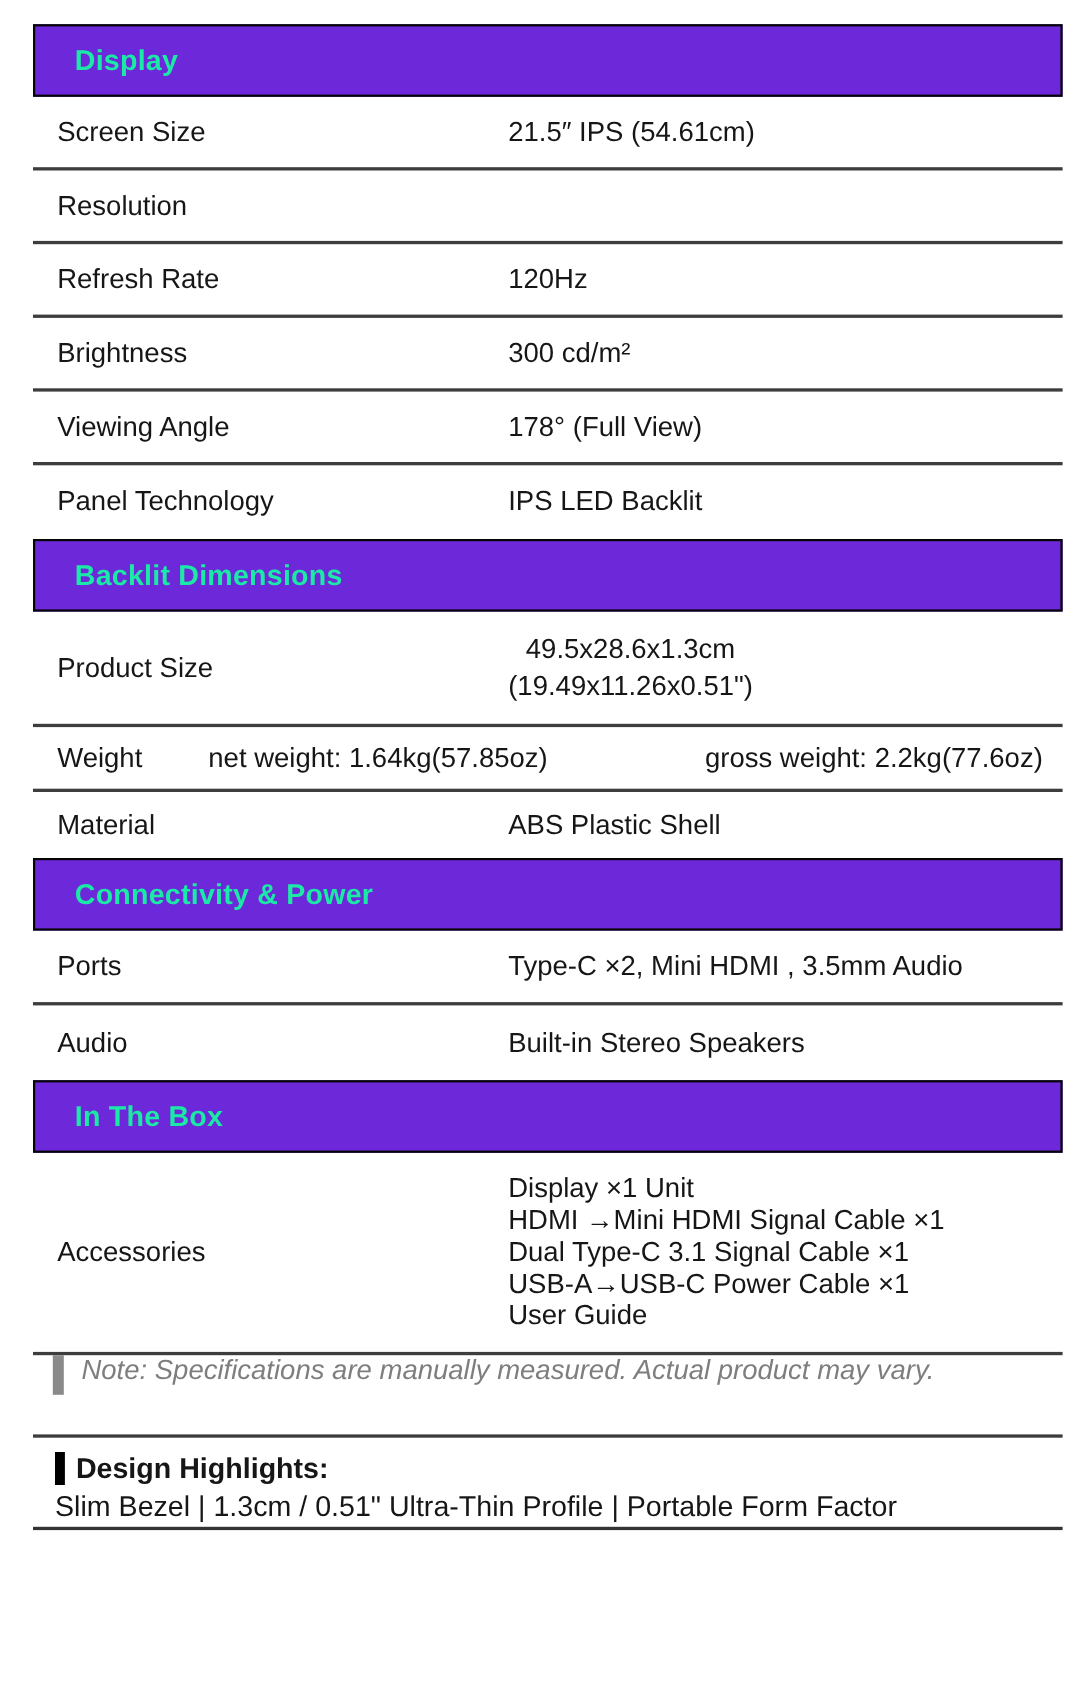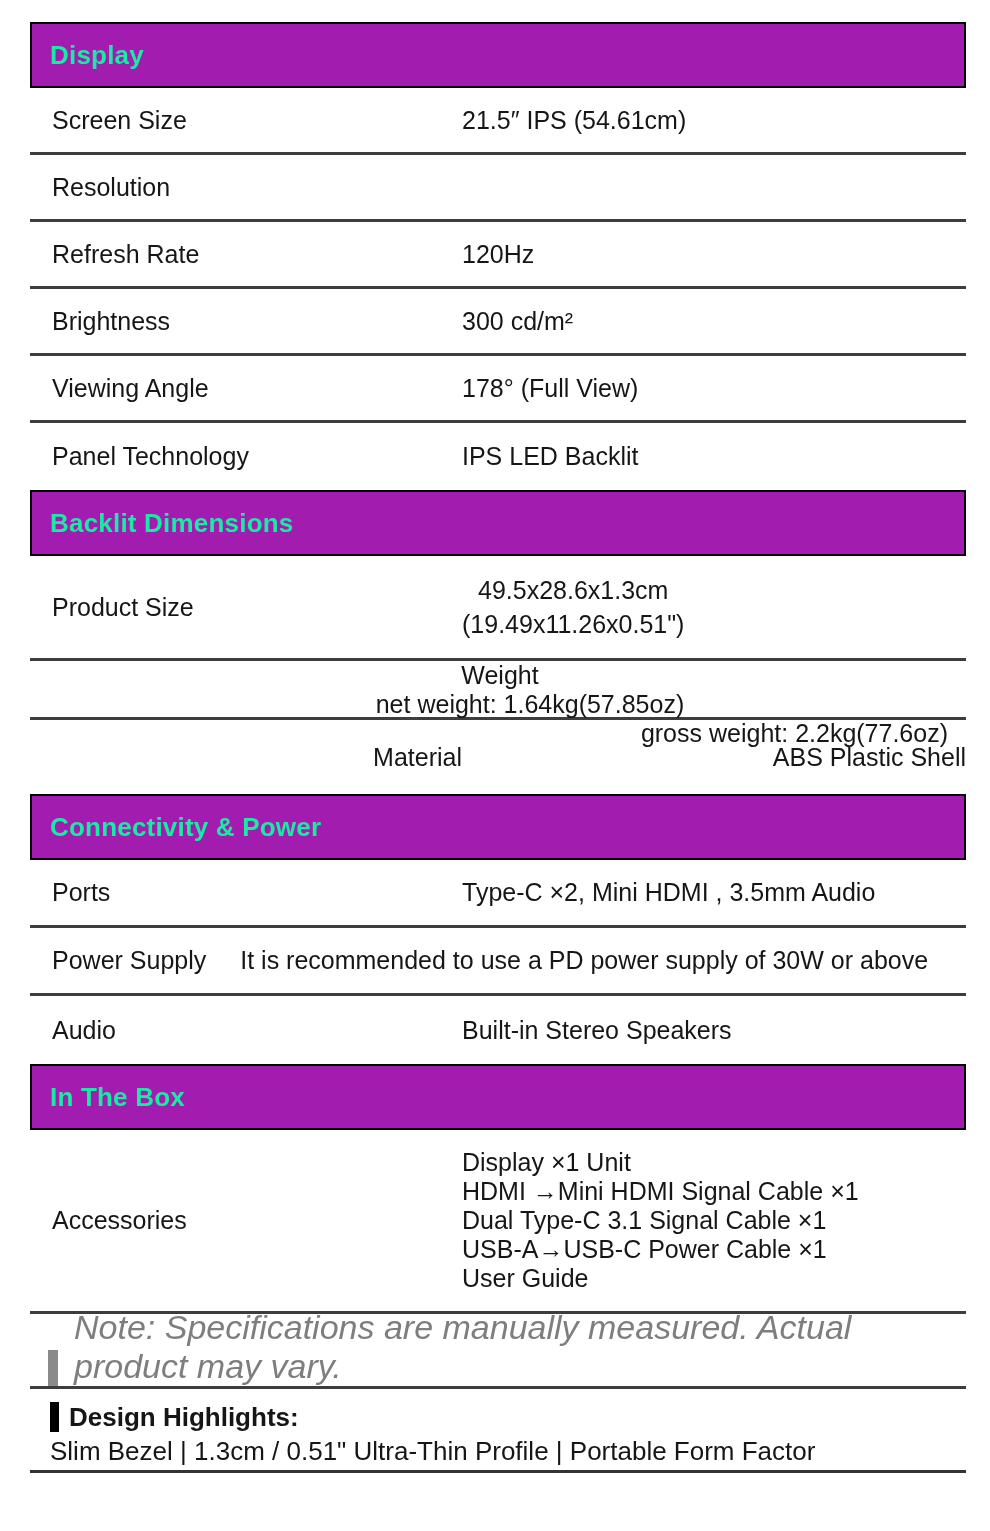--- a/index.html
+++ b/index.html
@@ -8,25 +8,25 @@
     background: #ffffff;
     font-family: "Liberation Sans", "DejaVu Sans", sans-serif;
     color: #161616;
     overflow: hidden;
   }
   .page { padding: 22px 24px 0 30px; width: 990px; }
 
   
   .bar {
     height: 66px;
-    background: #a21caf;
+    background: #6d28d9;
     border: 2px solid #050505;
     display: flex;
     align-items: center;
-    padding-left: 18px;
+    padding-left: 36px;
   }
   .bar-title {
     font-size: 26px;
     font-weight: bold;
     letter-spacing: 0.2px;
   }
 
   
   .row {
     display: flex;
@@ -40,43 +40,43 @@
   .label { width: 410px; flex: none; }
   .value { flex: 1; }
 
   .row-product { height: 105px; }
   .ps-lines {
     display: inline-block;
     text-align: center;
     line-height: 34px;
   }
 
-  .row-weight { height: 59px; padding-right: 18px; flex-direction: column; }
+  .row-weight { height: 59px; padding-right: 18px; }
   .row-weight .label-auto { flex: none; }
   .row-weight .w-net { margin-left: 60px; flex: none; }
   .row-weight .w-gross { margin-left: auto; flex: none; }
 
-  .row-material { height: 74px; text-align: right; }
+  .row-material { height: 60px; }
 
   .row-ports, .row-power, .row-audio { height: 68px; }
   .row-power .label { width: auto; }
   .row-power .value { flex: none; margin-left: 34px; white-space: nowrap; }
 
   .row-accessories { height: 184px; }
   .acc-lines { line-height: 29px; }
   .acc-line { display: block; }
 
   
   .note {
     display: flex;
-    align-items: flex-end;
+    align-items: flex-start;
     height: 75px;
     border-bottom: 3px solid #3d3d3d;
     padding-left: 18px;
-    font-size: 34px;
+    font-size: 25px;
     font-style: italic;
     color: #7e7e7e;
   }
   .note-bar {
     width: 10px; height: 36px;
     background: #8a8a8a;
     margin-right: 16px;
     flex: none;
   }
 
@@ -150,24 +150,20 @@
     <span class="value">ABS Plastic Shell</span>
   </div>
 
   <div class="bar">
     <span class="bar-title" style="color: rgb(27, 233, 166);">Connectivity &amp; Power</span>
   </div>
   <div class="row row-ports">
     <span class="label">Ports</span>
     <span class="value">Type-C ×2, Mini HDMI , 3.5mm Audio</span>
   </div>
-  <div class="row row-power">
-    <span class="label">Power Supply</span>
-    <span class="value">It is recommended to use a PD power supply of 30W or above</span>
-  </div>
   <div class="row row-audio last">
     <span class="label">Audio</span>
     <span class="value">Built-in Stereo Speakers</span>
   </div>
 
   <div class="bar">
     <span class="bar-title" style="color: rgb(27, 233, 166);">In The Box</span>
   </div>
   <div class="row row-accessories">
     <span class="label">Accessories</span>

